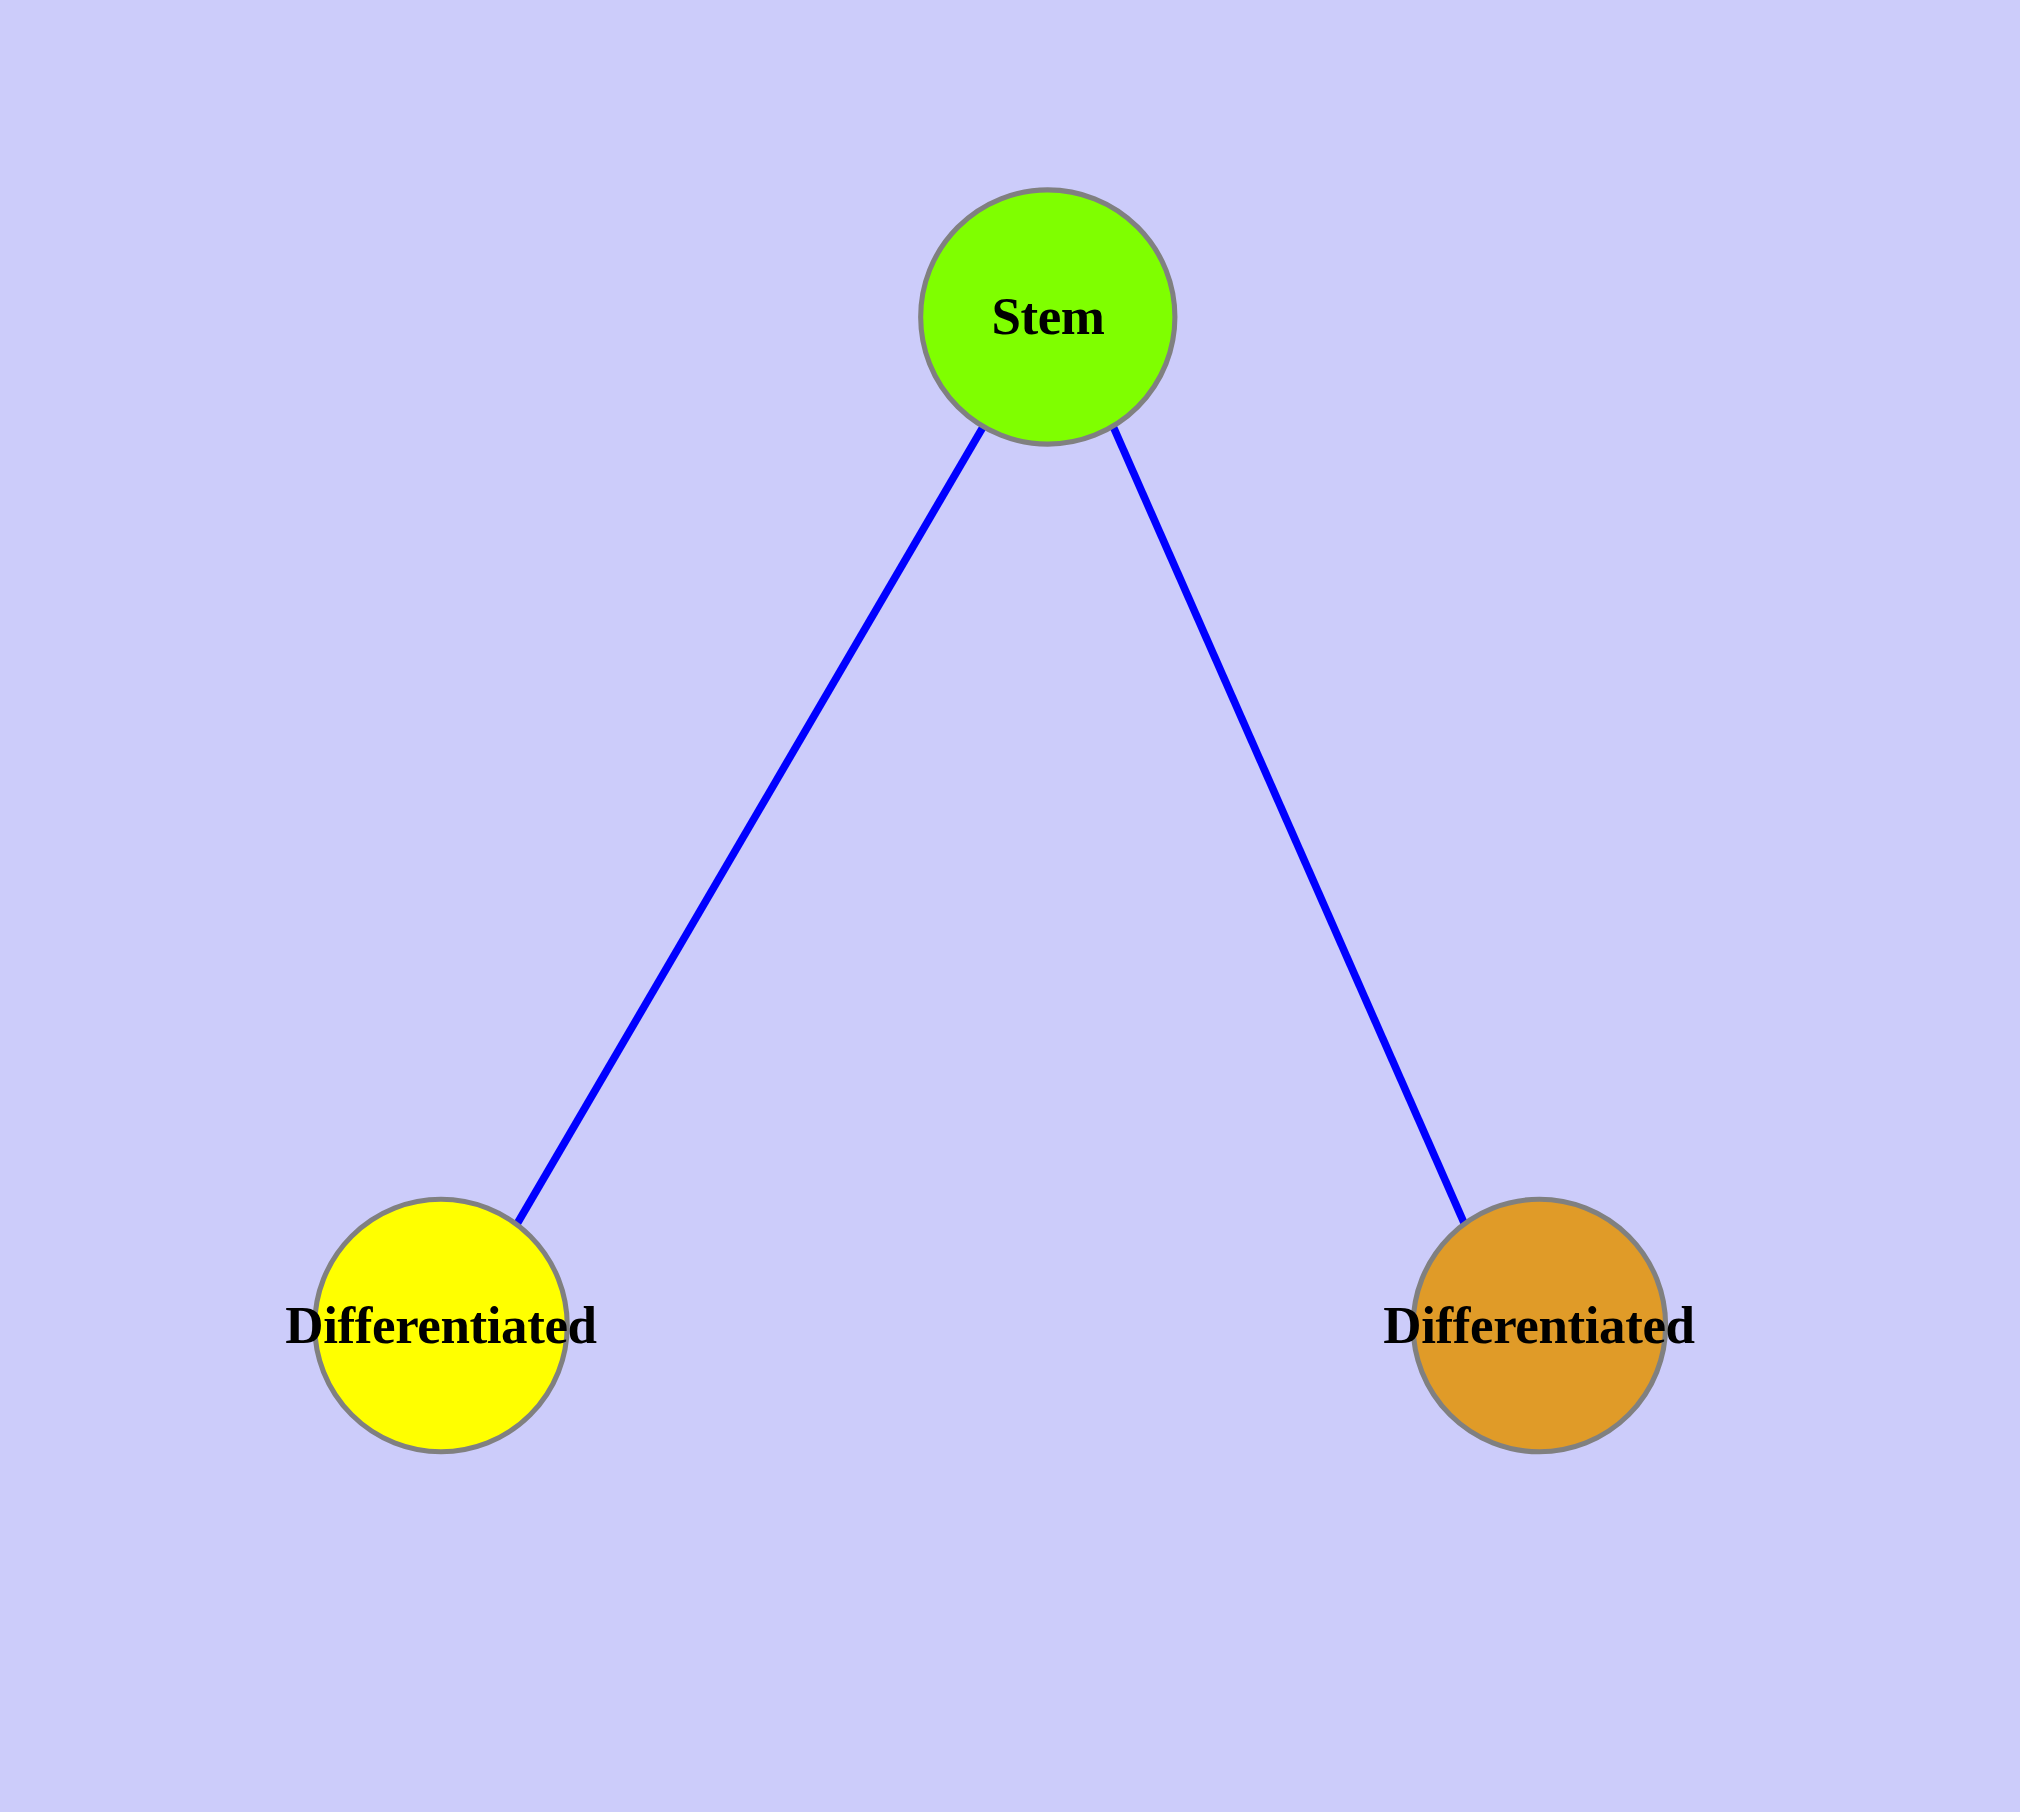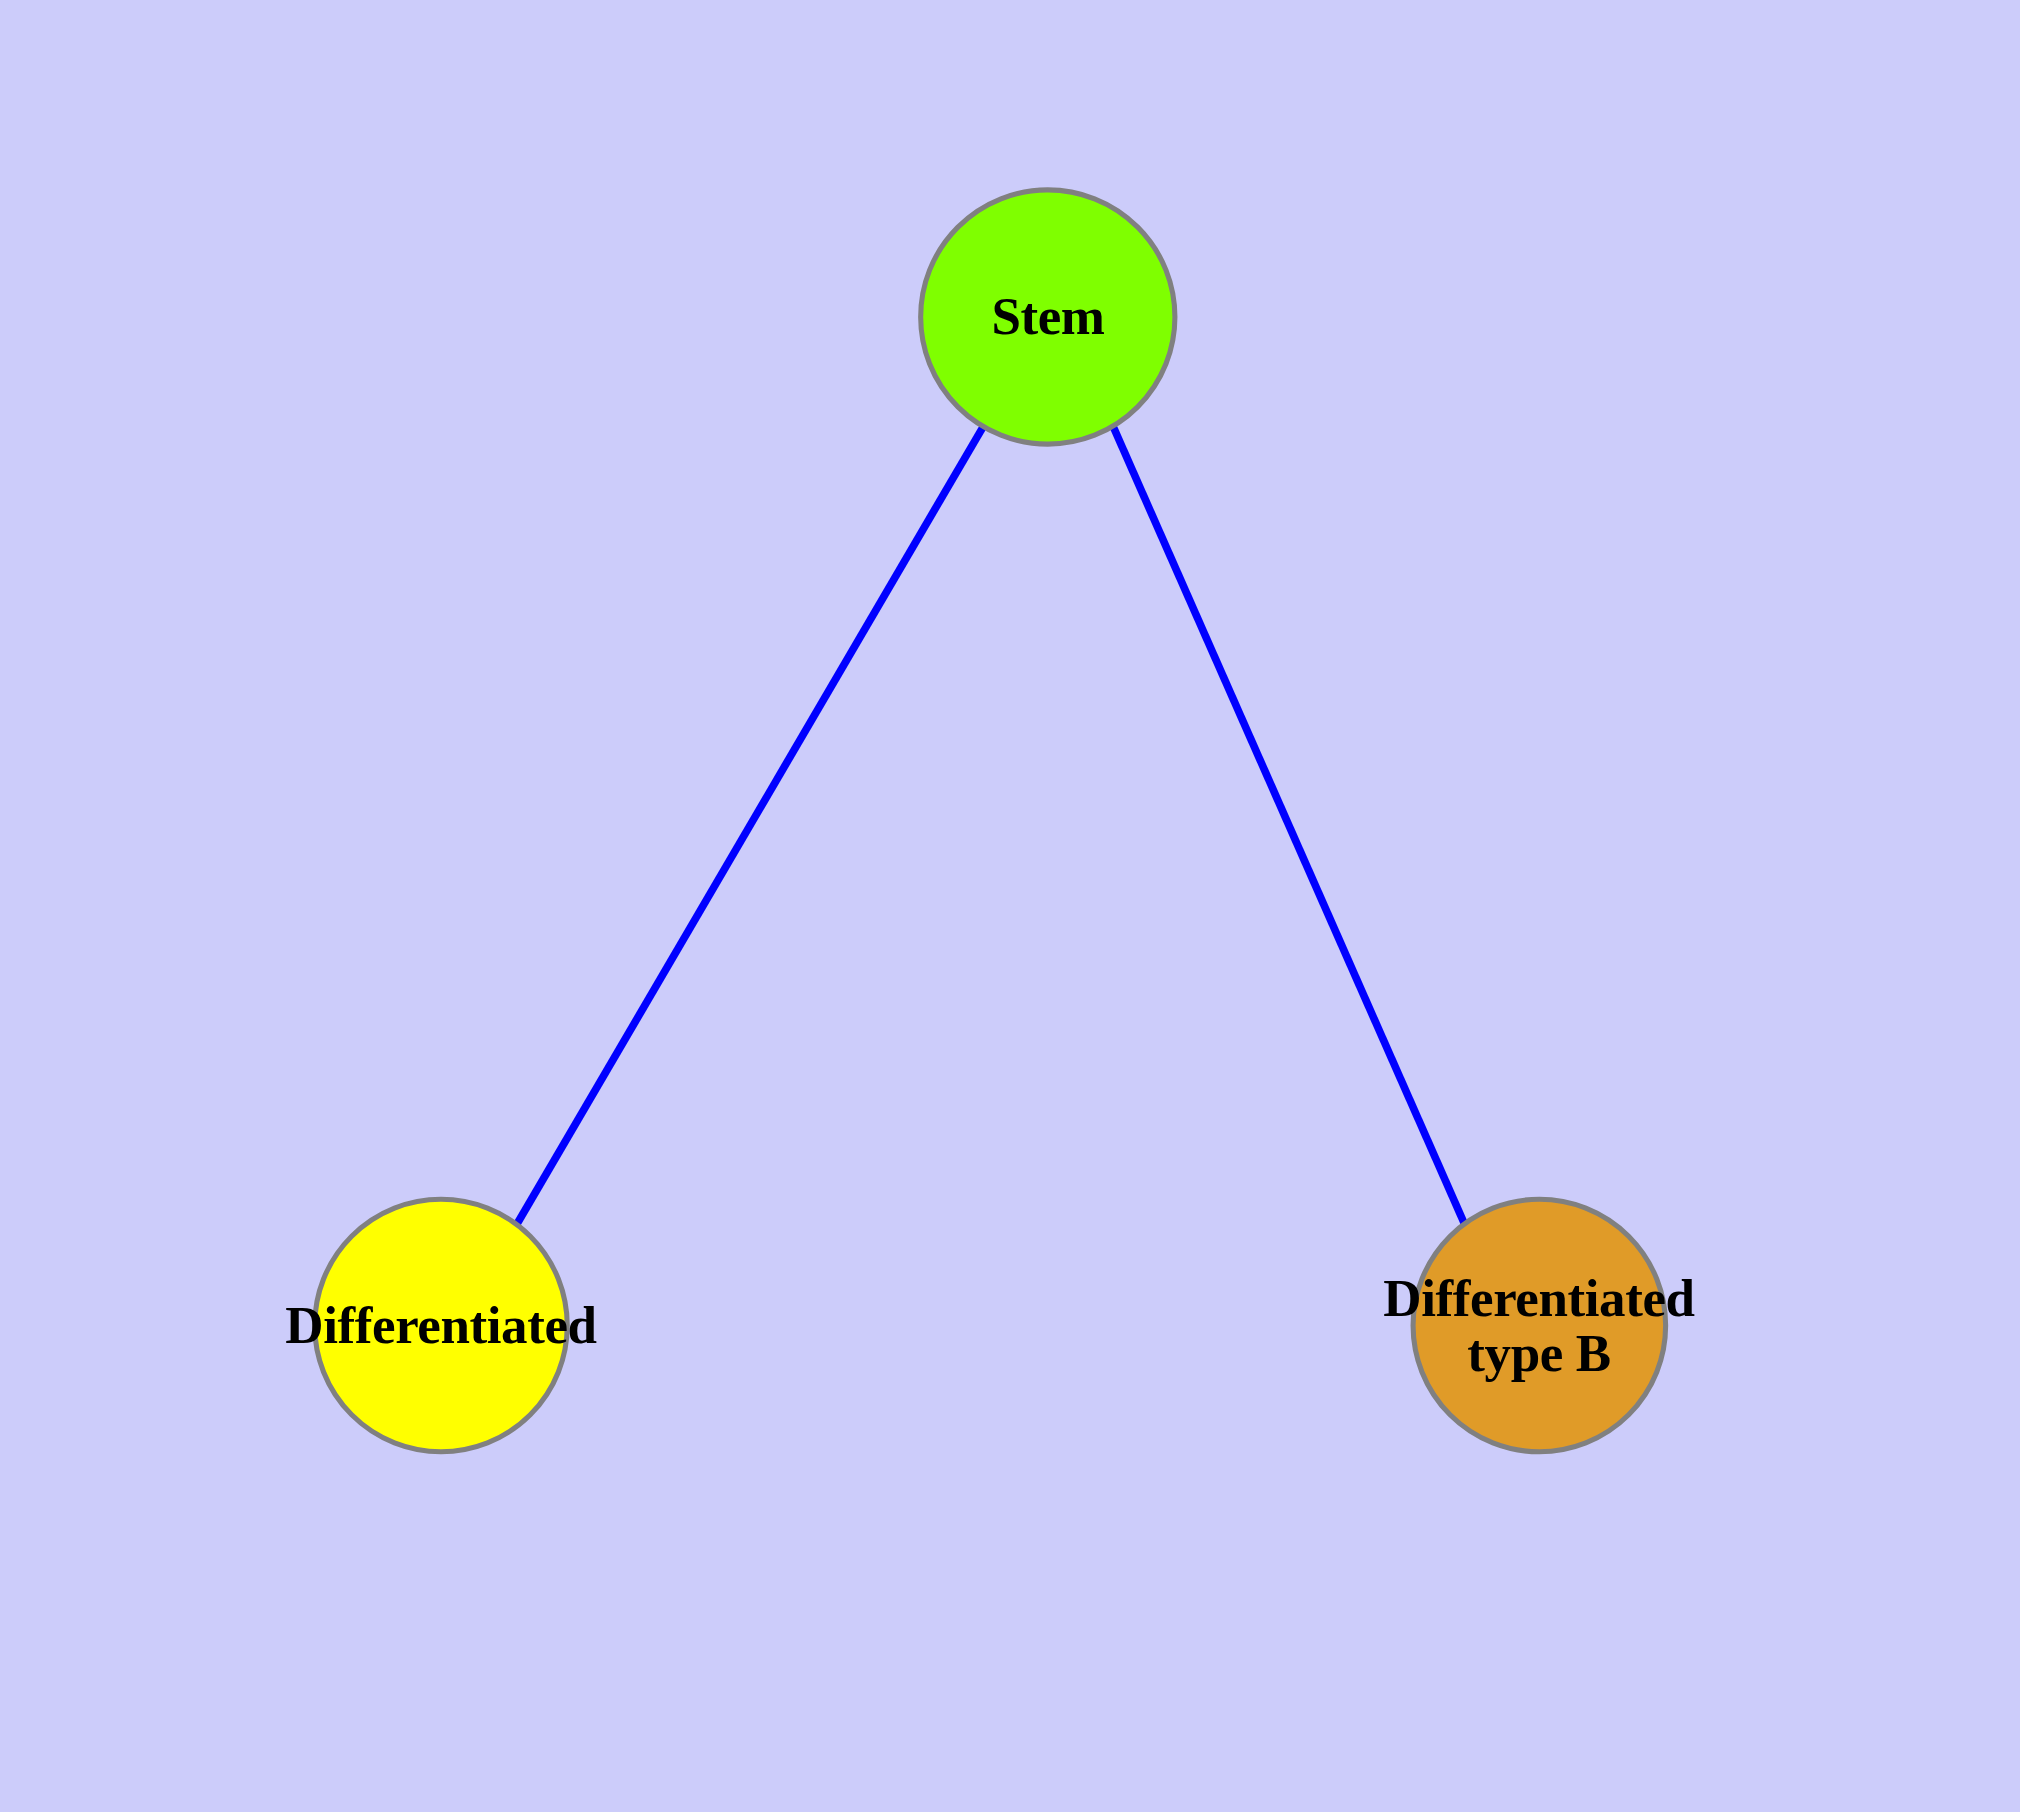--- a/index.html
+++ b/index.html
@@ -50,16 +50,16 @@
     </g>
     <g>
       <circle cx="1236" cy="374" r="150" fill="#7fff00" stroke="#808080" stroke-width="6"></circle>
       <circle cx="520" cy="1564" r="149" fill="#ffff00" stroke="#808080" stroke-width="6"></circle>
       <circle cx="1816" cy="1564" r="149" fill="#e09b28" stroke="#808080" stroke-width="6"></circle>
     </g>
   </svg>
 
   <div class="node-label" style="left: 1048px; top: 317px; font-size: 53px;"><span class="line">Stem</span></div>
   <div class="node-label" style="left: 441px; top: 1326px; font-size: 53px;"><span class="line">Differentiated</span></div>
-  <div class="node-label" style="left: 1539px; top: 1326px; font-size: 53px;"><span class="line">Differentiated</span><span class="line">type B</span></div>
+  <div class="node-label" style="left: 1539px; top: 1326px; font-size: 53px;"><span class="line">Differentiated</span></div>
 
 </div>
 
 
 </body></html>

